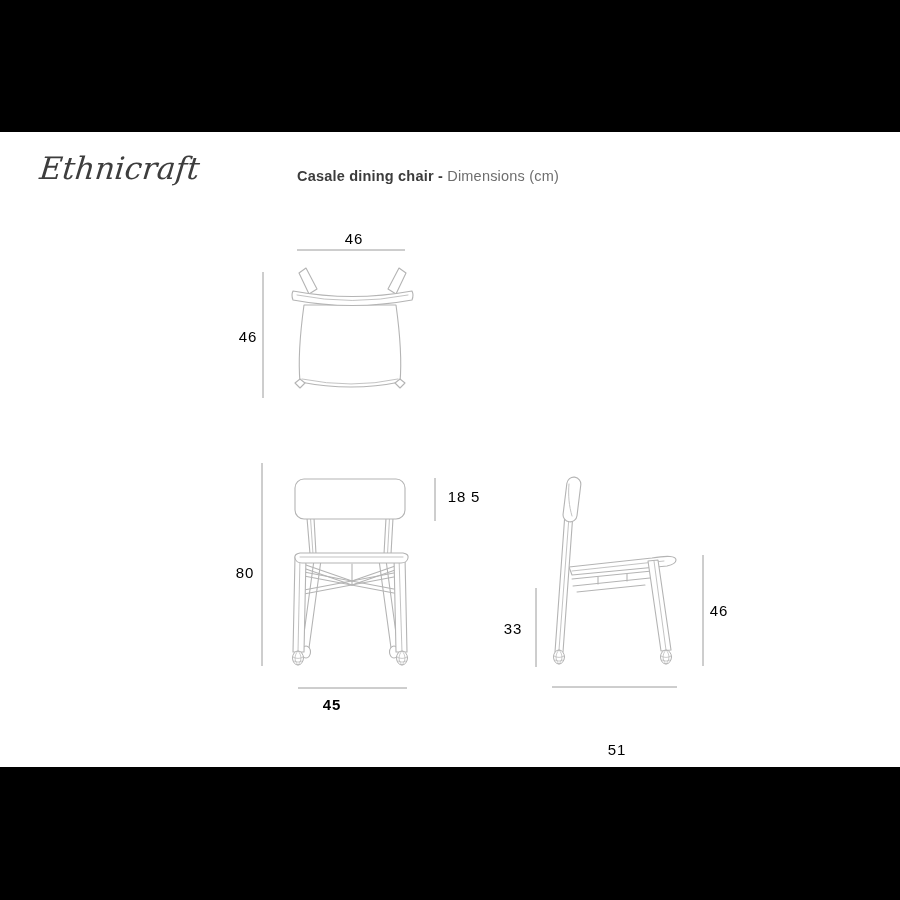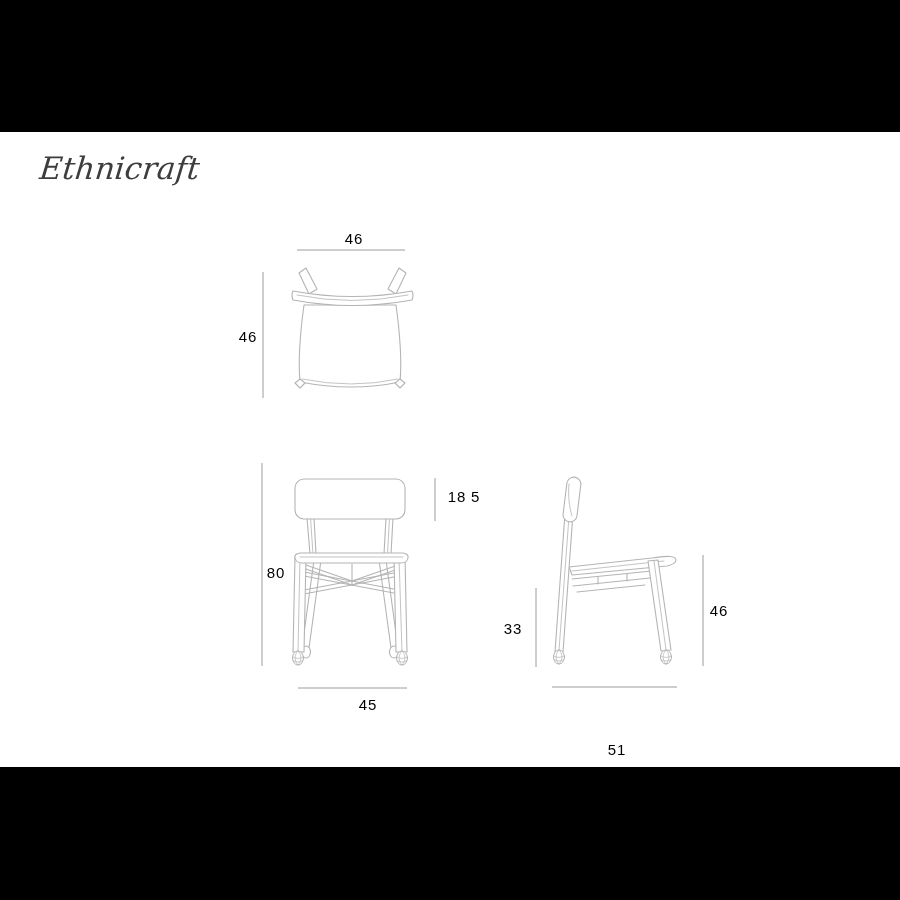--- a/index.html
+++ b/index.html
@@ -31,20 +31,24 @@
 </head>
 <body>
 
 <div class="canvas">
 
   <div class="letterbox top"></div>
   <div class="letterbox bottom"></div>
 
   <div class="logo">Ethnicraft</div>
 
+  <div class="title">
+    <span class="bold">Casale dining chair -</span>
+    <span class="light">Dimensions (cm)</span>
+  </div>
 
   <svg class="art" width="900" height="900" viewBox="0 0 900 900">
 
     <g stroke="#b4b4b4" fill="none" stroke-width="1.1" stroke-linejoin="round" stroke-linecap="round">
 
       <path d="M299,273 L306,268 L317,289 L309,294 Z" fill="#fff"></path>
       <path d="M406,273 L399,268 L388,289 L396,294 Z" fill="#fff"></path>
 
       <path d="M304,305 L396,305 C400,334 402,360 400,382 Q352,392 300,382 C298,360 300,334 304,305 Z" fill="#fff"></path>
       <path d="M302,379 Q352,389 398,379" stroke-width="0.8"></path>
@@ -149,20 +153,20 @@
       <line x1="435" y1="478" x2="435" y2="521"></line>
       <line x1="298" y1="688" x2="407" y2="688"></line>
       <line x1="536" y1="588" x2="536" y2="667"></line>
       <line x1="703" y1="555" x2="703" y2="666"></line>
       <line x1="552" y1="687" x2="677" y2="687"></line>
     </g>
   </svg>
 
   <div class="dim" style="left:354px;top:238px;">46</div>
   <div class="dim" style="left:248px;top:336px;">46</div>
-  <div class="dim" style="left:245px;top:572px;margin-left:31px;">80</div>
+  <div class="dim" style="left:245px;top:572px;">80</div>
   <div class="dim" style="left:464px;top:496px;">18 5</div>
-  <div class="dim" style="left:368px;top:704px;">45</div>
+  <div class="dim" style="left:332px;top:704px;font-weight:bold;">45</div>
   <div class="dim" style="left:513px;top:628px;text-align:center;">33</div>
   <div class="dim" style="left:719px;top:610px;">46</div>
   <div class="dim" style="left:617px;top:705px;margin-top:44px;">51</div>
 
 </div>
 
 </body></html>

